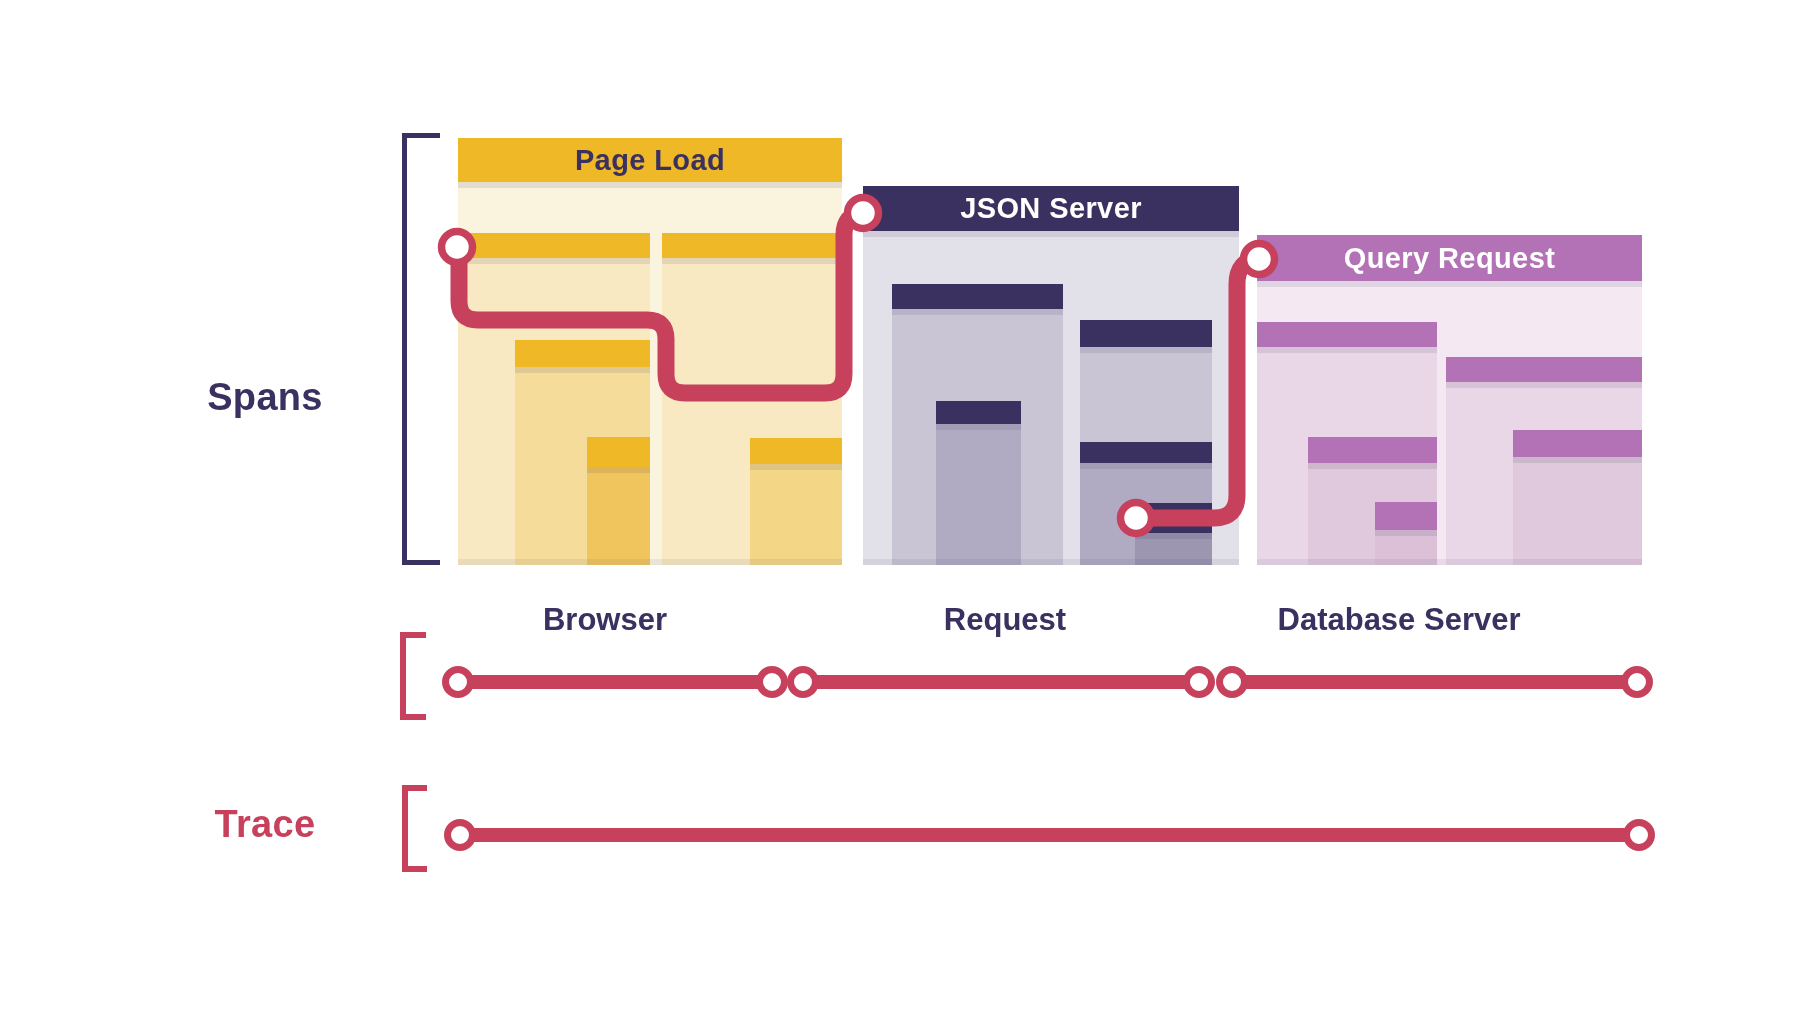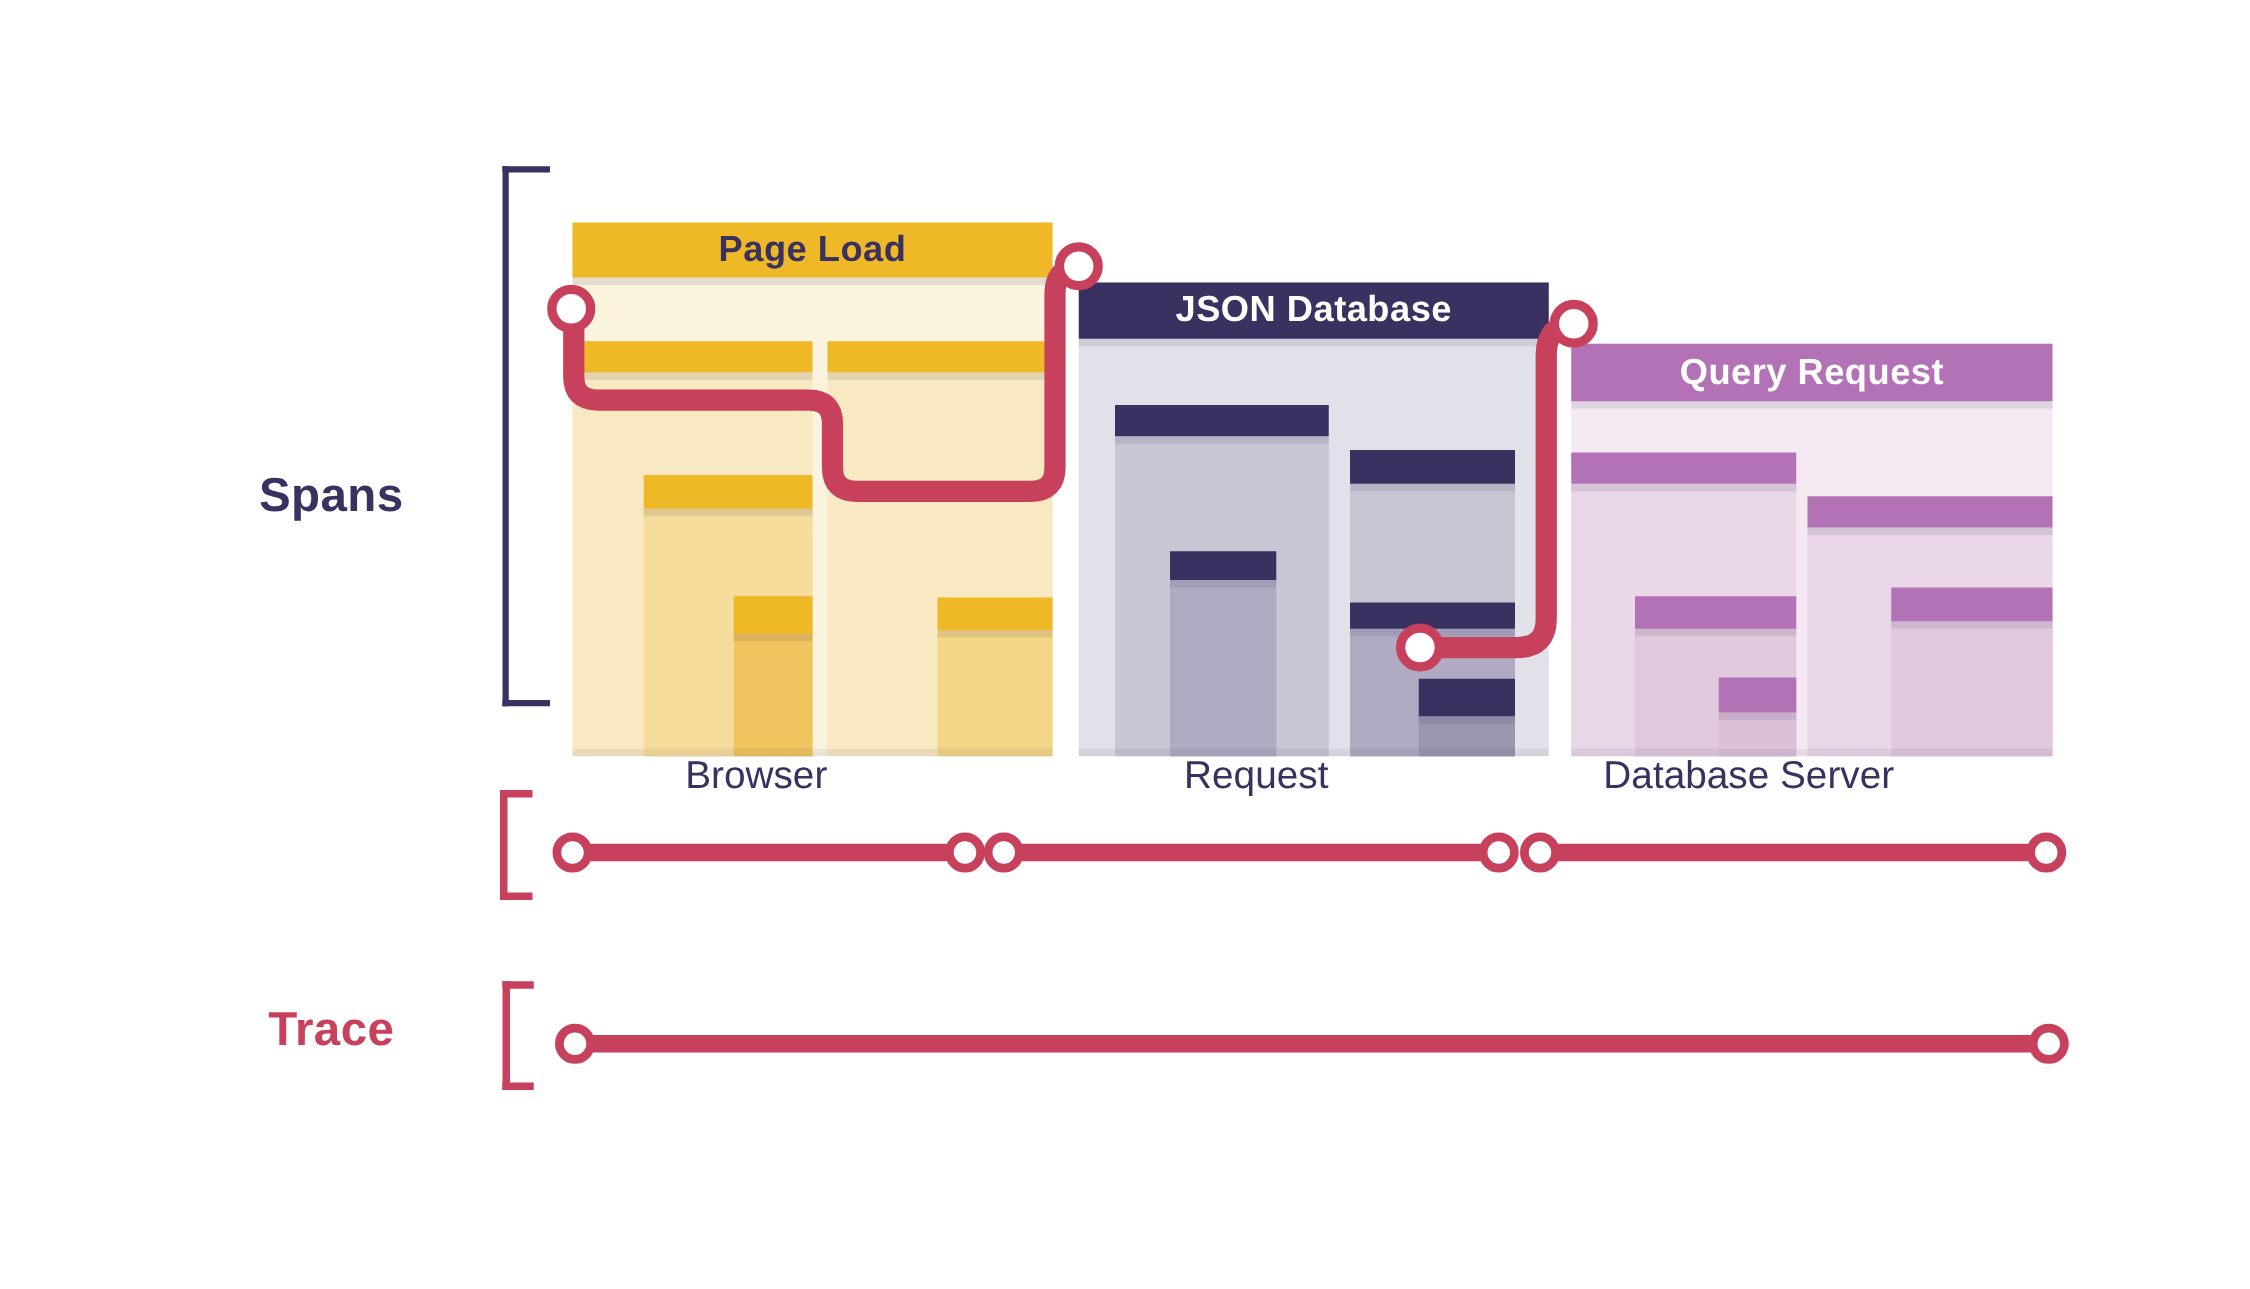--- a/index.html
+++ b/index.html
@@ -10,34 +10,34 @@
   
   .row-label{position:absolute;font-weight:700;font-size:38px;text-align:center;letter-spacing:.3px;}
   .row-label.navy{color:var(--navy);}
   .row-label.crimson{color:var(--crimson);}
   
   .bracket{position:absolute;border-left-style:solid;border-top-style:solid;border-bottom-style:solid;
            border-right:none;box-sizing:border-box;}
   .bracket.navy-b{border-color:var(--navy);border-width:5px;}
   .bracket.crimson-b{border-color:var(--crimson);border-width:6px;}
   
-  .panel{position:absolute;margin-top:40px;}
+  .panel{position:absolute;}
   .panel::after{content:"";position:absolute;left:0;right:0;bottom:0;height:6px;
                 background:rgba(40,30,70,.07);z-index:9;}
   .phead{position:absolute;left:0;right:0;top:0;display:flex;align-items:center;justify-content:center;
          font-weight:700;font-size:29px;letter-spacing:.4px;z-index:3;}
   .phead::after{content:"";position:absolute;left:0;right:0;top:100%;height:6px;background:rgba(40,30,70,.10);}
   .pbody{position:absolute;left:0;right:0;bottom:0;z-index:1;}
   .sp{position:absolute;z-index:2;}
   .sp .bar{position:absolute;left:0;right:0;top:0;z-index:2;}
   .sp .bar::after{content:"";position:absolute;left:0;right:0;top:100%;height:6px;background:rgba(40,30,70,.10);}
   .sp .fill{position:absolute;left:0;right:0;bottom:0;z-index:1;}
   .dots{background-image:radial-gradient(rgba(58,49,96,.09) 1.3px,transparent 1.4px);background-size:9px 9px;}
   
-  .caption{position:absolute;top:602px;font-weight:400;font-size:31px;color:var(--navy);text-align:center;}
+  .caption{position:absolute;top:602px;font-weight:700;font-size:31px;color:var(--navy);text-align:center;}
   
   .tline{position:absolute;height:14px;border-radius:7px;background:var(--crimson);}
   .node{position:absolute;width:32px;height:32px;border-radius:50%;background:#fff;
         border:7px solid var(--crimson);box-sizing:border-box;z-index:6;}
   
   .overlay{position:absolute;left:0;top:0;z-index:5;pointer-events:none;}
   .overlay path{fill:none;stroke:var(--crimson);stroke-width:17;}
   .overlay circle{fill:#fff;stroke:var(--crimson);stroke-width:7.5;}
 </style>
 </head>
@@ -99,21 +99,21 @@
     </div>
     <div class="sp" style="left:217px;top:256px;width:132px;height:123px;z-index:3;">
       <div class="bar" style="height:21px;background:var(--navy);"></div>
       <div class="fill" style="top:21px;background:var(--gray-l3);"></div>
     </div>
     <div class="sp" style="left:272px;top:317px;width:77px;height:62px;z-index:4;">
       <div class="bar" style="height:30px;background:var(--navy);"></div>
       <div class="fill dots" style="top:30px;background:var(--gray-l4);"></div>
     </div>
     <header class="phead" style="height:45px;background:var(--navy);color:var(--header-text-light);">
-      <span>JSON Database</span>
+      <span>JSON Server</span>
     </header>
   </section>
 
   <section class="panel" style="left:1257px;top:235px;width:385px;height:330px;">
     <div class="pbody" style="top:0;background:var(--pink-l1);"></div>
     <div class="sp" style="left:0;top:87px;width:180px;height:243px;">
       <div class="bar" style="height:25px;background:var(--purple);"></div>
       <div class="fill" style="top:25px;background:var(--pink-l2);"></div>
     </div>
     <div class="sp" style="left:189px;top:122px;width:196px;height:208px;">

